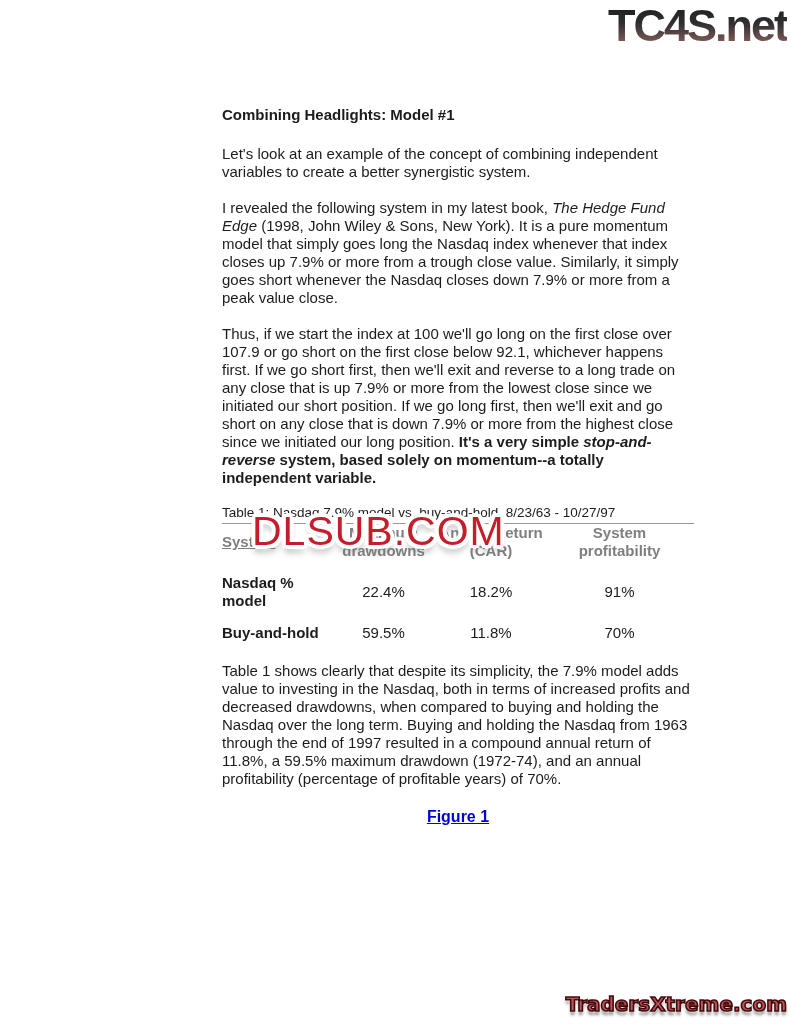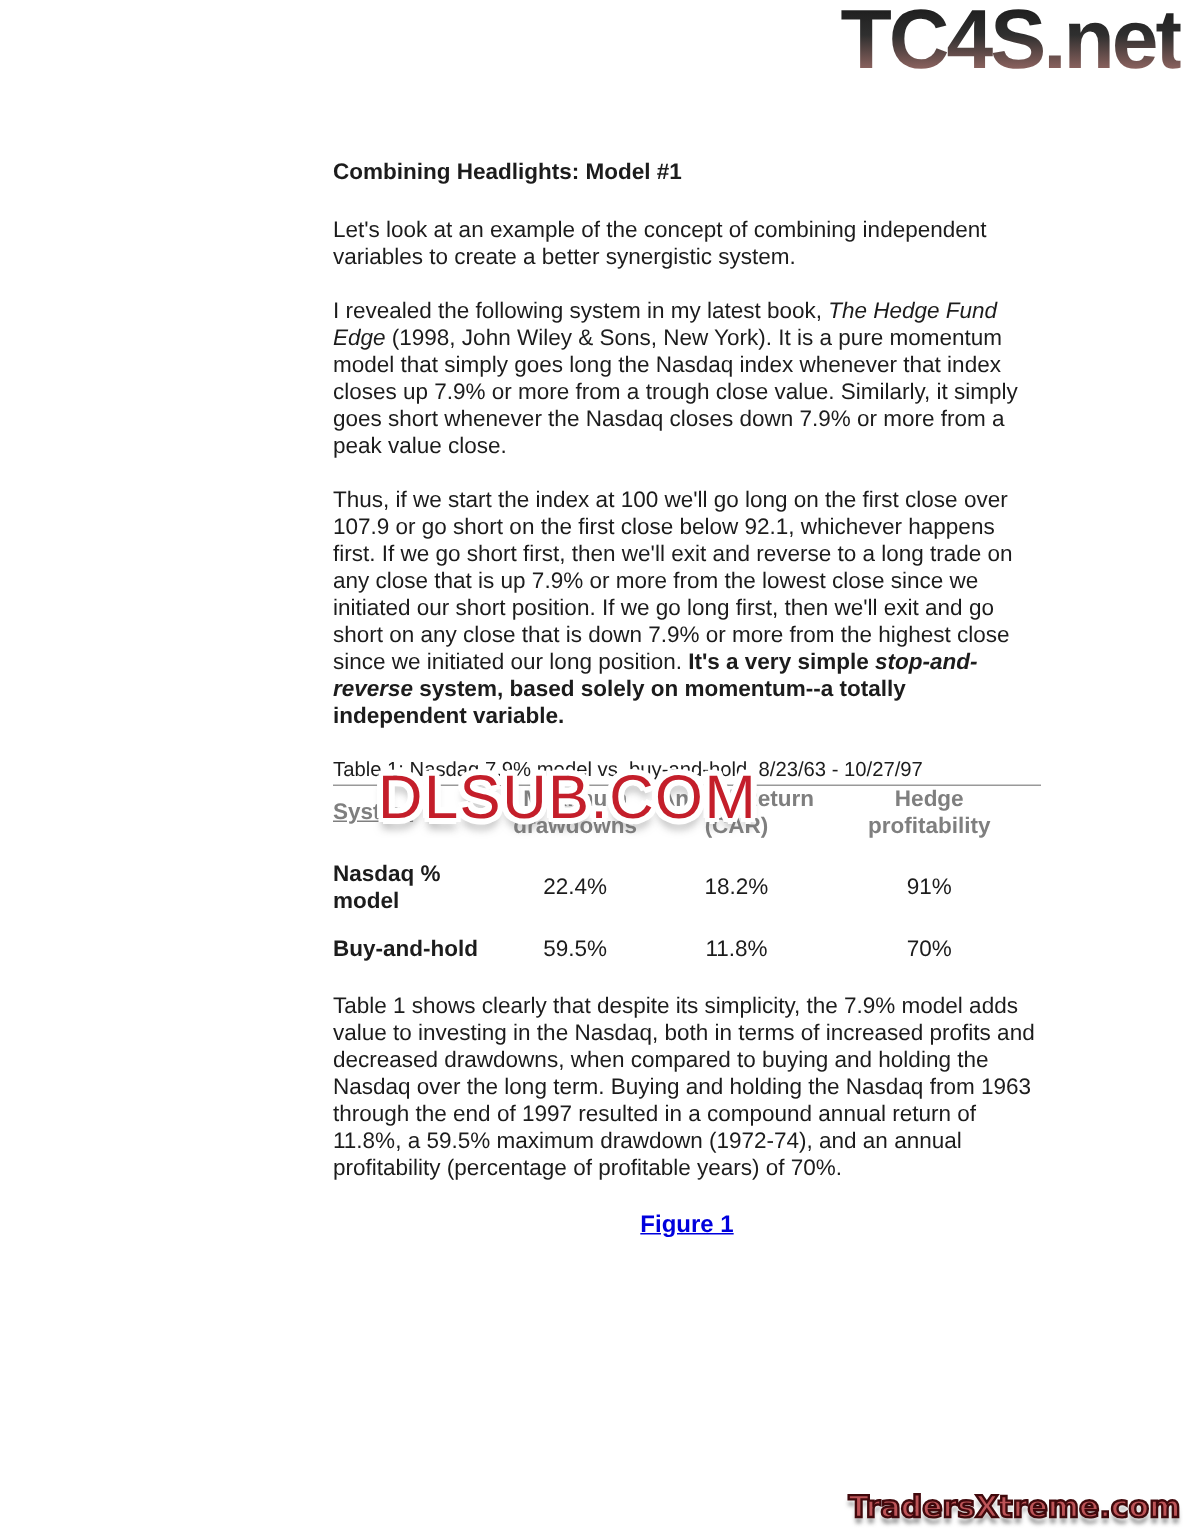--- a/index.html
+++ b/index.html
@@ -3,21 +3,21 @@
 <meta charset="utf-8">
 <style>
   html,body{margin:0;padding:0;}
   body{
     width:791px;height:1024px;position:relative;background:#ffffff;overflow:hidden;
     font-family:"Liberation Sans",sans-serif;color:var(--body-text,#1c1c1c);
   }
   
   .top-logo{
     position:absolute;top:0;right:4px;
-    font-size:56px;line-height:52px;font-weight:800;letter-spacing:-2px;
+    font-size:45px;line-height:52px;font-weight:800;letter-spacing:-2px;
     background:linear-gradient(180deg,var(--logo-top,#1e1e1e) 10%,#2f2f2f 45%,var(--logo-bottom,#8a625e) 88%);
     -webkit-background-clip:text;background-clip:text;color:transparent;
   }
   
   .content{position:absolute;left:222px;top:88px;width:472px;font-size:15px;line-height:18px;}
   .content h1{font-size:15px;line-height:18px;margin:18px 0 21px;font-weight:bold;}
   .content p{margin:0 0 18px;}
   .run-italic{font-style:italic;}
   .run-bold{font-weight:bold;}
   .run-bold-italic{font-weight:bold;font-style:italic;}
@@ -63,21 +63,21 @@
   <p><span>Let's look at an example of the concept of combining independent variables to create a better synergistic system.</span></p>
   <p><span>I revealed the following system in my latest book, </span><span class="run-italic">The Hedge Fund Edge</span><span> (1998, John Wiley &amp; Sons, New York). It is a pure momentum model that simply goes long the Nasdaq index whenever that index closes up 7.9% or more from a trough close value. Similarly, it simply goes short whenever the Nasdaq closes down 7.9% or more from a peak value close.</span></p>
   <p><span>Thus, if we start the index at 100 we'll go long on the first close over 107.9 or go short on the first close below 92.1, whichever happens first. If we go short first, then we'll exit and reverse to a long trade on any close that is up 7.9% or more from the lowest close since we initiated our short position. If we go long first, then we'll exit and go short on any close that is down 7.9% or more from the highest close since we initiated our long position. </span><span class="run-bold">It's a very simple </span><span class="run-bold-italic">stop-and-reverse</span><span class="run-bold"> system, based solely on momentum--a totally independent variable.</span></p>
 
   <div class="table-block">
     <div class="caption">Table 1: Nasdaq 7.9% model vs. buy-and-hold, 8/23/63 - 10/27/97</div>
     <div class="tbl">
       <div class="th first">System</div>
       <div class="th">Maximum drawdowns</div>
       <div class="th">Annual Return (CAR)</div>
-      <div class="th pad">Hedge profitability</div>
+      <div class="th pad">System profitability</div>
 
       <div class="td label">Nasdaq % model</div>
       <div class="td">22.4%</div>
       <div class="td">18.2%</div>
       <div class="td">91%</div>
 
       <div class="td label">Buy-and-hold</div>
       <div class="td">59.5%</div>
       <div class="td">11.8%</div>
       <div class="td">70%</div>

